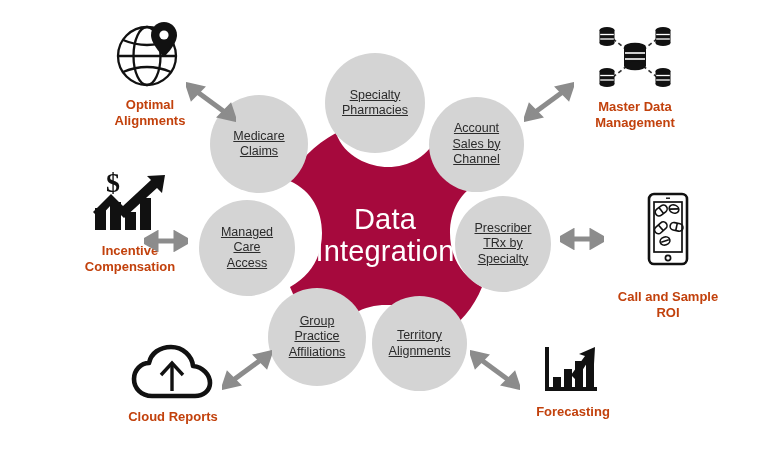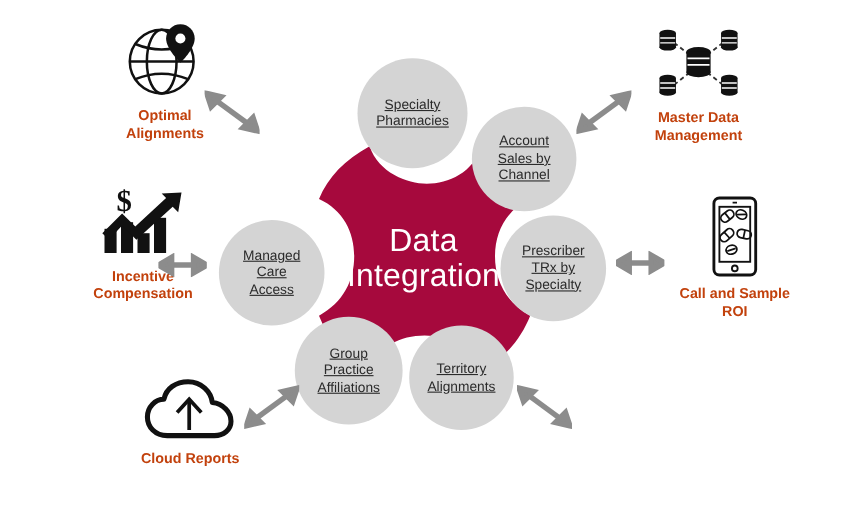--- a/index.html
+++ b/index.html
@@ -98,20 +98,24 @@
 Practice
 Affiliations</span>
   </div>
 
   <div class="node" style="left:199px;top:200px;width:96px;height:96px;">
     <span style="white-space:pre-line">Managed
 Care
 Access</span>
   </div>
 
+  <div class="node" style="left:210px;top:95px;width:98px;height:98px;">
+    <span style="white-space:pre-line">Medicare
+Claims</span>
+  </div>
 
   <div class="spoke" style="left:95px;top:16px;width:110px;">
     <svg class="ico" width="78" height="76" viewBox="0 0 78 76">
       <g fill="none" stroke="#111111" stroke-width="2.3">
         <circle cx="36" cy="40" r="29"></circle>
         <ellipse cx="36" cy="40" rx="13.5" ry="29"></ellipse>
         <line x1="7" y1="40" x2="65" y2="40"></line>
         <path d="M 12 24 Q 36 34, 60 24"></path>
         <path d="M 12 56 Q 36 46, 60 56"></path>
       </g>
@@ -175,21 +179,21 @@
         <g stroke="#ffffff" stroke-width="1.3">
           <line x1="63.2" y1="53.5" x2="76.8" y2="53.5"></line>
           <line x1="63.2" y1="58" x2="76.8" y2="58"></line>
         </g>
       </g>
     </svg>
     <div class="cap">Master Data
 Management</div>
   </div>
 
-  <div class="spoke" style="left:598px;top:178px;width:140px;">
+  <div class="spoke" style="left:598px;top:192px;width:140px;gap:16px;">
     <svg class="ico" width="54" height="76" viewBox="0 0 54 76">
       <rect x="8" y="2" width="38" height="70" rx="5" ry="5" fill="none" stroke="#111111" stroke-width="2.6"></rect>
       <rect x="13" y="10" width="28" height="50" fill="none" stroke="#111111" stroke-width="1.7"></rect>
       <line x1="25" y1="6.2" x2="29" y2="6.2" stroke="#111111" stroke-width="1.4"></line>
       <circle cx="27" cy="66" r="2.6" fill="none" stroke="#111111" stroke-width="1.7"></circle>
       <g fill="none" stroke="#111111" stroke-width="1.6">
 
         <g transform="rotate(-38 20 19)">
           <rect x="14" y="15" width="13" height="7.5" rx="3.75"></rect>
           <line x1="20.5" y1="15" x2="20.5" y2="22.5"></line>
@@ -213,20 +217,34 @@
         <g transform="rotate(-18 24 49)">
           <ellipse cx="24" cy="49" rx="5" ry="4"></ellipse>
           <line x1="20" y1="49" x2="28" y2="49"></line>
         </g>
       </g>
     </svg>
     <div class="cap">Call and Sample
 ROI</div>
   </div>
 
+  <div class="spoke" style="left:518px;top:345px;width:110px;">
+    <svg class="ico" width="64" height="54" viewBox="0 0 64 54">
+      <g fill="#111111">
+        <rect x="4" y="2" width="4" height="44"></rect>
+        <rect x="4" y="42" width="52" height="4"></rect>
+        <rect x="12" y="32" width="8" height="10"></rect>
+        <rect x="23" y="24" width="8" height="18"></rect>
+        <rect x="34" y="16" width="8" height="26"></rect>
+        <rect x="45" y="12" width="8" height="30"></rect>
+        <path d="M 30 30 L 44 11 L 38 9 L 54 2 L 53 19 L 48 15 L 35 35 Z"></path>
+      </g>
+    </svg>
+    <div class="cap">Forecasting</div>
+  </div>
 
   <div class="spoke" style="left:108px;top:344px;width:130px;">
     <svg class="ico" width="86" height="60" viewBox="0 0 86 60">
       <path d="M 22 52
                C 11 52, 4 44, 4 35
                C 4 26, 11 19, 19 19
                C 21 9, 30 3, 41 3
                C 53 3, 62 12, 63 22
                C 73 23, 80 31, 80 39
                C 80 47, 73 52, 65 52 Z" fill="none" stroke="#111111" stroke-width="4.6" stroke-linejoin="round"></path>

